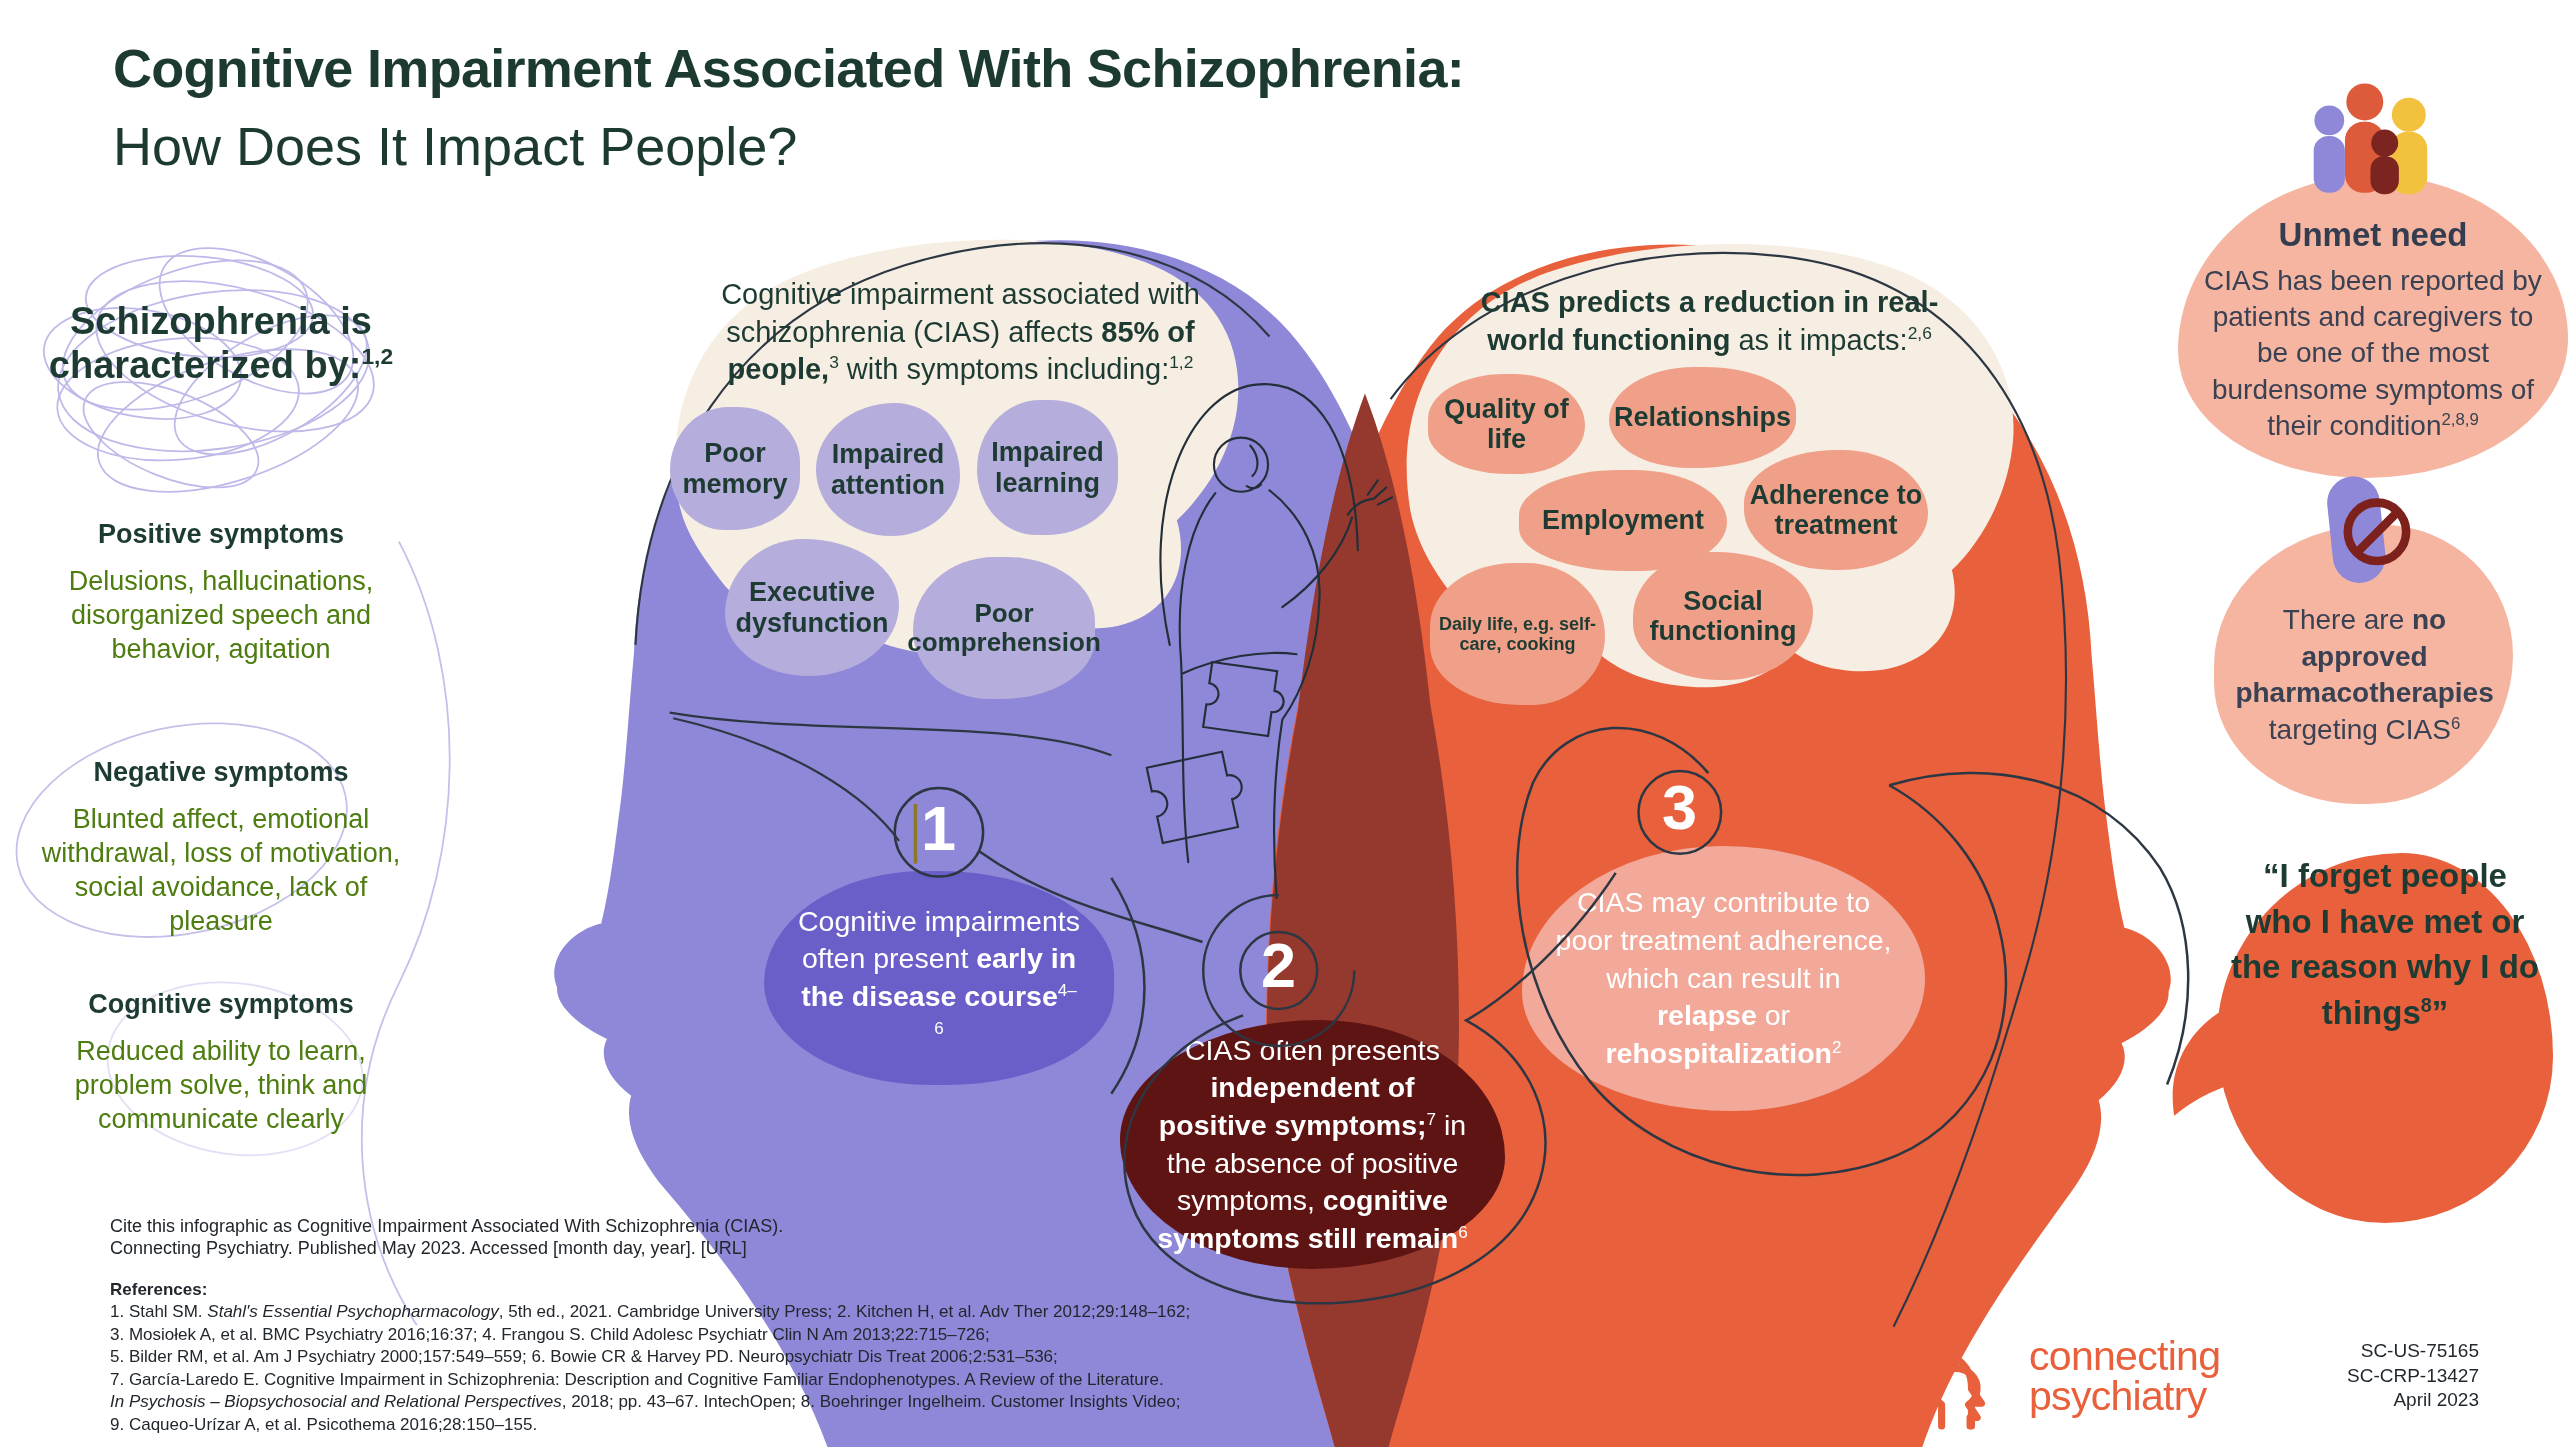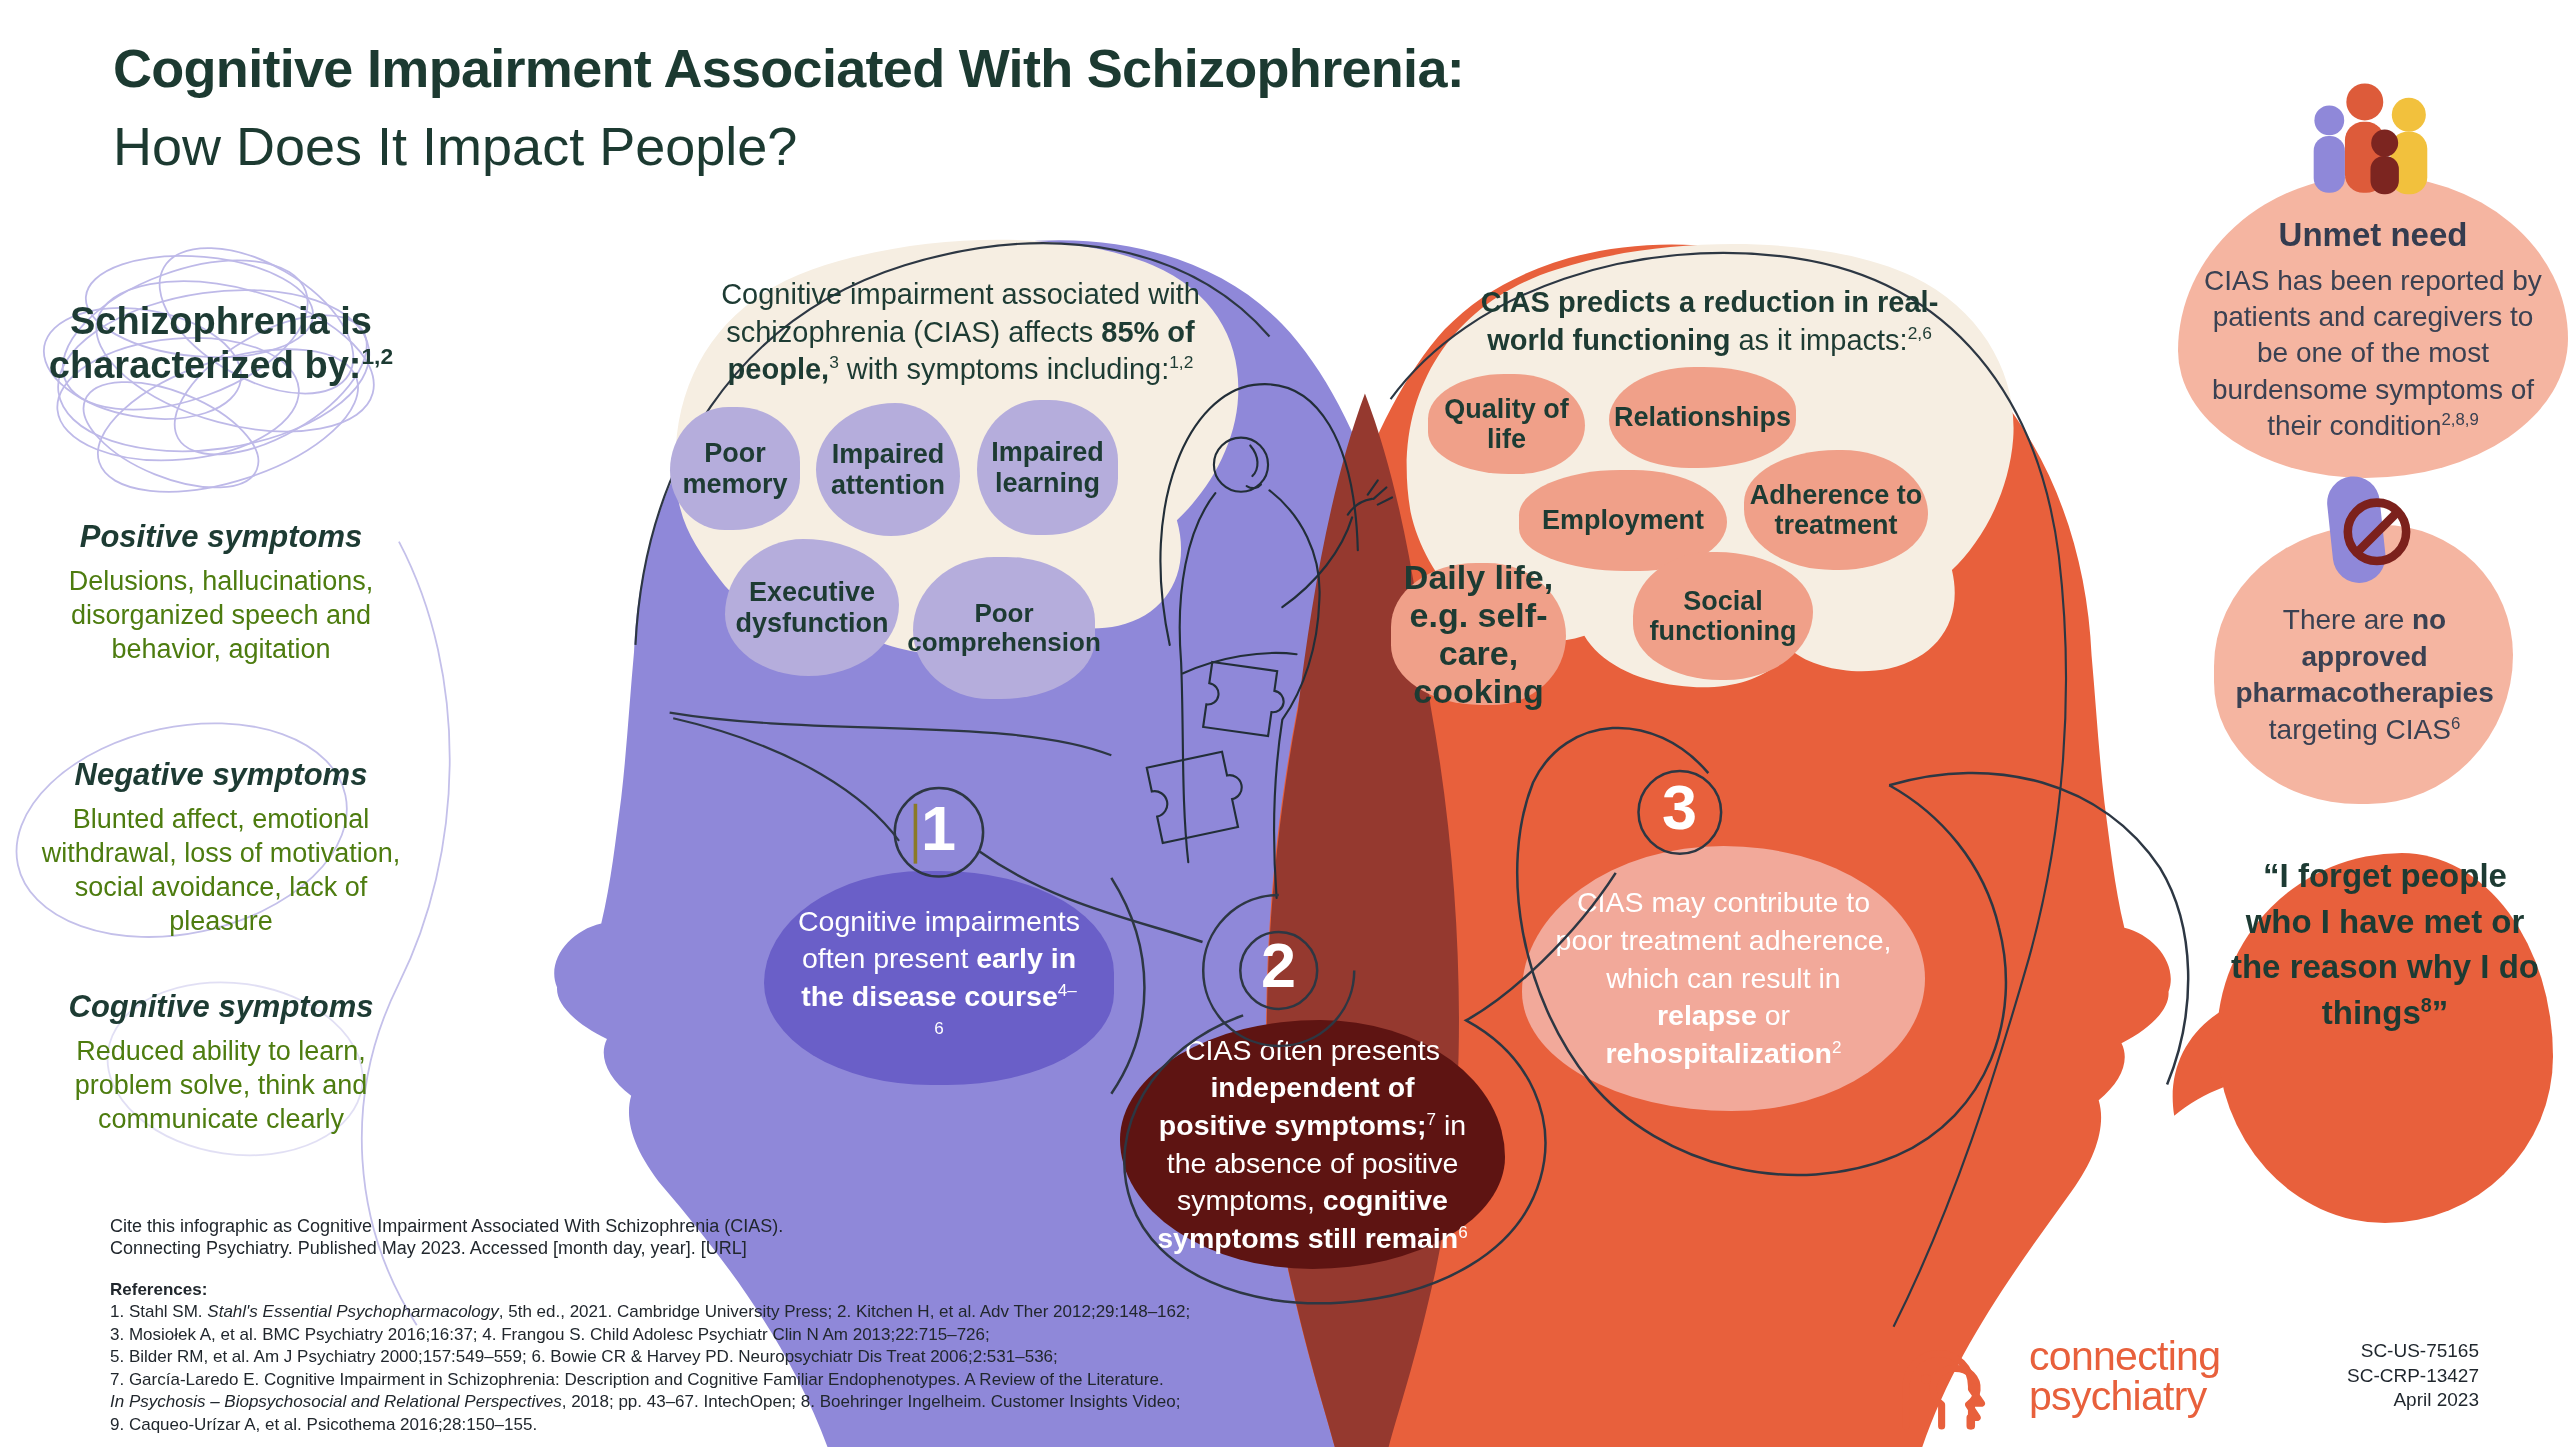--- a/index.html
+++ b/index.html
@@ -6,21 +6,21 @@
   .stage{position:relative;width:2576px;height:1448px;background:#ffffff;overflow:hidden;
          font-family:"Liberation Sans",sans-serif;}
   .abs{position:absolute;}
   svg.layer{position:absolute;left:0;top:0;z-index:0;}
   svg.overlay{position:absolute;left:0;top:0;z-index:4;pointer-events:none;} .z3{z-index:3;}
   .title{left:113px;top:28.5px;color:#1c3a31;font-size:54px;line-height:1.45;z-index:3;}
   .title .t1{font-weight:bold;letter-spacing:-0.7px;}
   .title .t2{font-weight:400;}
   .side{color:#1d3b33;text-align:center;z-index:3;}
   .side-h{font-weight:bold;font-size:38px;line-height:1.16;}
-  .sec-h{font-weight:bold;font-size:31px;font-style:italic;}
+  .sec-h{font-weight:bold;font-size:27px;}
   .sec-b{font-weight:400;font-size:27px;line-height:1.26;color:#4d7c0f;}
   .intro{color:#1d3b33;font-size:29px;line-height:1.3;text-align:center;z-index:2;}
   .blob{display:flex;align-items:center;justify-content:center;text-align:center;z-index:2;
         color:#1d3b33;font-weight:bold;font-size:27px;line-height:1.12;}
   .blob.purple{background:#b5addc;border-radius:48% 52% 55% 45% / 55% 48% 45% 52%;}
   .blob.salmon{background:#f0a089;border-radius:52% 48% 45% 55% / 48% 55% 52% 45%;align-items:center;}
   .co{display:flex;align-items:center;justify-content:center;text-align:center;z-index:2;
       color:#ffffff;font-size:28.5px;line-height:1.32;font-weight:400;}
   .co .inner{padding:0 33px;}
   .num{color:#ffffff;font-size:63px;font-weight:bold;text-align:center;z-index:5;}
@@ -179,21 +179,21 @@
     </div>
   <div class="abs blob salmon" style="left:1609px;top:367px;width:187px;height:101px;border-radius:48% 52% 55% 45%/55% 45% 50% 50%;">
       <span>Relationships</span>
     </div>
   <div class="abs blob salmon" style="left:1519px;top:470px;width:208px;height:101px;">
       <span>Employment</span>
     </div>
   <div class="abs blob salmon" style="left:1744px;top:450px;width:184px;height:120px;border-radius:52% 48% 50% 50%/45% 55% 48% 52%;">
       <span>Adherence to treatment</span>
     </div>
-  <div class="abs blob salmon" style="left:1391px;top:563px;width:175px;height:142px;font-size:34px;">
+  <div class="abs blob salmon" style="left:1430px;top:563px;width:175px;height:142px;font-size:18px;">
       <span>Daily life, e.g. self-care, cooking</span>
     </div>
   <div class="abs blob salmon" style="left:1633px;top:552px;width:180px;height:128px;border-radius:45% 55% 50% 50%/52% 48% 55% 45%;">
       <span>Social functioning</span>
     </div>
 
   <div class="abs num" style="left:903px;top:792px;width:71px;">1</div>
   <div class="abs co" style="left:764px;top:871px;width:350px;height:214px;background:#6a5fc8;border-radius:48% 52% 50% 50%/55% 50% 45% 50%;">
     <div class="inner">
       <span>Cognitive impairments often present </span><b>early in the disease course</b><sup>4–6</sup>

